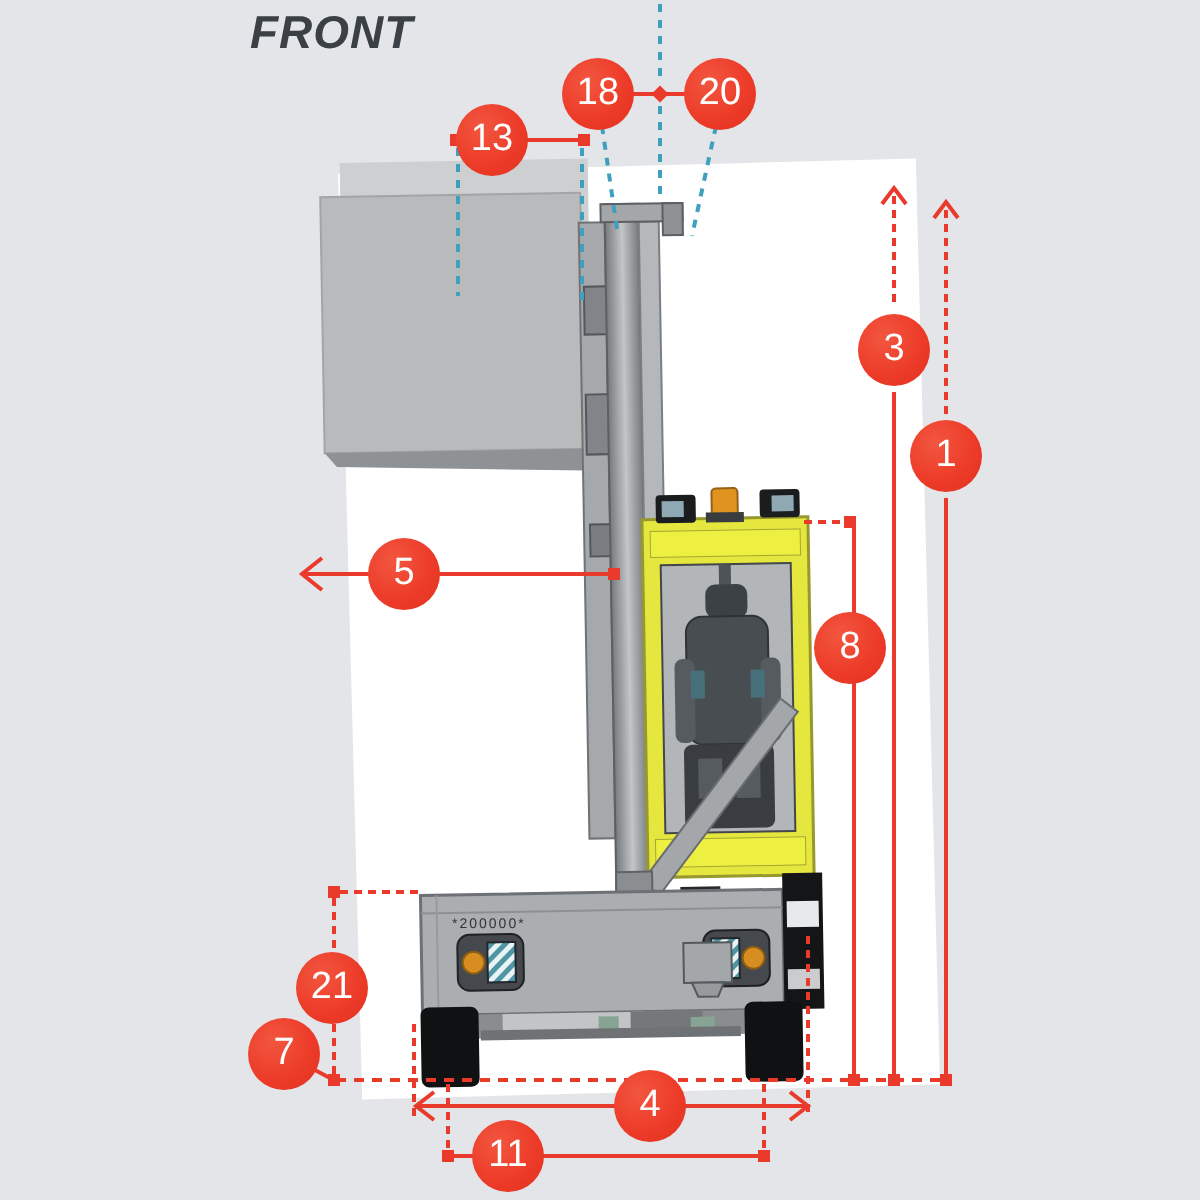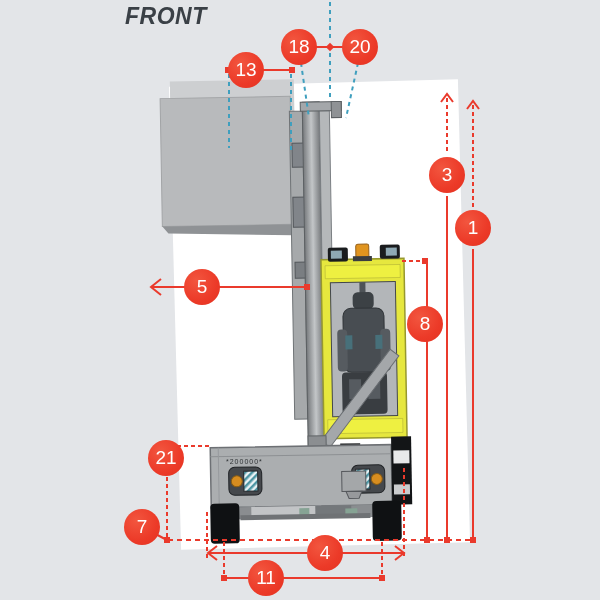--- a/index.html
+++ b/index.html
@@ -212,20 +212,20 @@
     <text x="214" y="464" font-size="7" fill="#303336" letter-spacing="1">*200000*</text>
   </svg>
 
   <div>
     <div class="balloon" style="left:443px;top:210px">1</div>
     <div class="balloon" style="left:417px;top:157px">3</div>
     <div class="balloon" style="left:295px;top:535px">4</div>
     <div class="balloon" style="left:172px;top:269px">5</div>
     <div class="balloon" style="left:112px;top:509px">7</div>
     <div class="balloon" style="left:395px;top:306px">8</div>
-    <div class="balloon" style="left:236px;top:560px">11</div>
+    <div class="balloon" style="left:224px;top:560px">11</div>
     <div class="balloon" style="left:216px;top:52px">13</div>
     <div class="balloon" style="left:269px;top:29px">18</div>
     <div class="balloon" style="left:330px;top:29px">20</div>
-    <div class="balloon" style="left:136px;top:440px">21</div>
+    <div class="balloon" style="left:136px;top:476px">21</div>
   </div>
 
 </div>
 
 </body></html>

